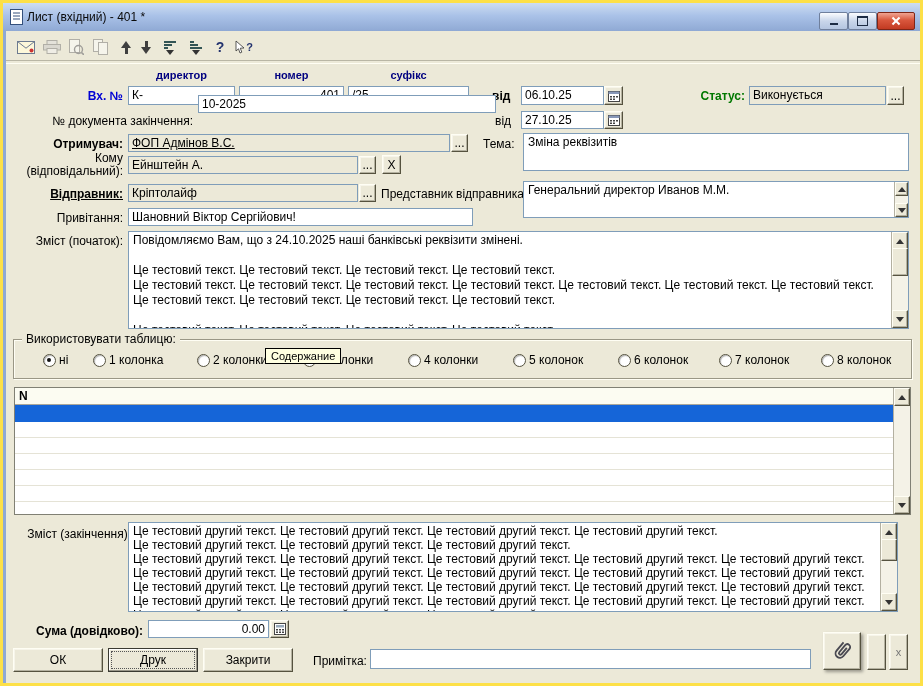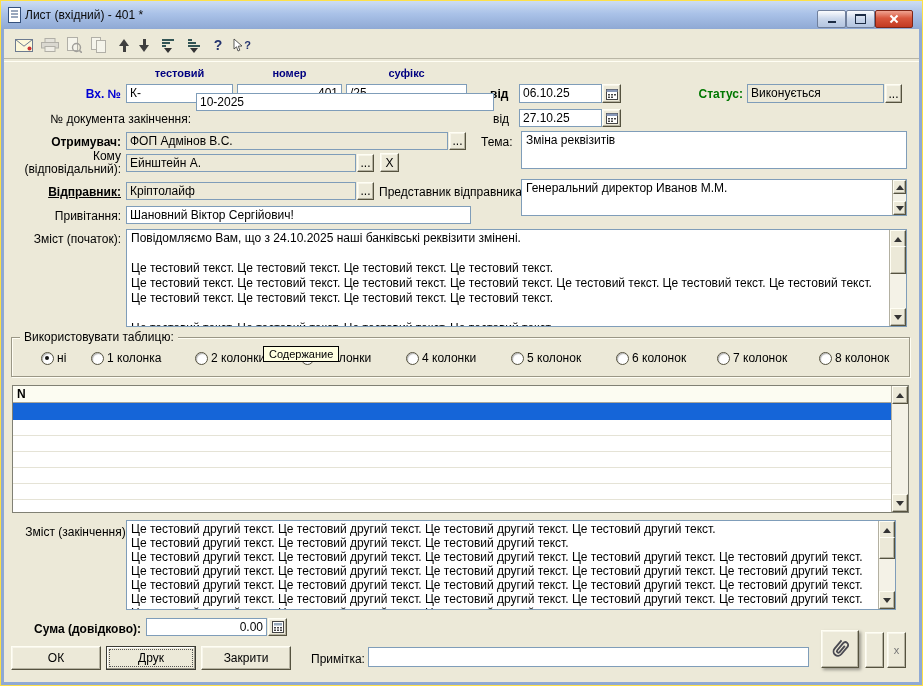--- a/index.html
+++ b/index.html
@@ -1,16 +1,16 @@
 <!DOCTYPE html>
 <html><head>
 <meta charset="utf-8">
 <style>
   html,body{margin:0;padding:0;background:#9a9a9a;font-family:"Liberation Sans",sans-serif;}
-  .win{position:relative;width:923px;height:686px;box-sizing:border-box;border:1px solid #fde047;
+  .win{position:relative;width:923px;height:686px;box-sizing:border-box;border:3px solid #fde047;
        background:#8fa9d4;overflow:hidden;}
   .abs{position:absolute;}
   
   .titlebar{position:absolute;left:0;top:0;width:921px;height:28px;
     background:linear-gradient(180deg,#cdddf2 0%,#aac2e8 45%,#8fa9d4 100%);
     display:flex;align-items:center;}
   .title-text{font-size:12px;color:#0a0a0a;margin-left:6px;white-space:nowrap;}
   .winbtn{position:absolute;top:9px;height:16px;border-radius:2px;border:1px solid #6f7f9c;
     background:linear-gradient(180deg,#fbfcfe,#c9d6ea 50%,#b4c5e0);display:flex;align-items:center;justify-content:center;}
   .winbtn.close{background:linear-gradient(180deg,#f0a492,#d9573d 45%,#c23a22);border-color:#7e2516;}
@@ -155,21 +155,21 @@
   <div class="tbi" style="left:206px;">
     <span style="font-size:14px;font-weight:bold;color:#23336e;">?</span>
   </div>
   <div class="tbi" style="left:228px;width:26px;">
     <svg width="10" height="14" viewBox="0 0 10 14">
         <path d="M1 1 L1 11 L3.5 8.8 L5 13 L6.8 12.2 L5.3 8.2 L9 8 Z" fill="#fff" stroke="#333" stroke-width="0.8"></path>
       </svg>
     <span style="font-size:11px;font-weight:bold;color:#23336e;margin-left:1px;">?</span>
   </div>
 
-  <div class="colhead" style="left:125px;top:66px;width:107px;">тестовий</div>
+  <div class="colhead" style="left:125px;top:66px;width:107px;">директор</div>
   <div class="colhead" style="left:236px;top:66px;width:105px;">номер</div>
   <div class="colhead" style="left:345px;top:66px;width:121px;">суфікс</div>
 
   <div class="lbl r b" style="left:40px;top:86px;width:80px;color:#0000d4;">Вх. №</div>
   <div class="field" style="left:125px;top:83px;width:107px;height:19px;">К-</div>
   <div class="field num" style="left:236px;top:83px;width:105px;height:19px;">401</div>
   <div class="field" style="left:345px;top:83px;width:121px;height:19px;">/25</div>
   <div class="lbl b" style="left:489px;top:86px;">від</div>
   <div class="field" style="left:518px;top:83px;width:83px;height:19px;">06.10.25</div>
   <div class="btn3" style="left:601px;top:83px;width:19px;height:19px;">
@@ -203,21 +203,21 @@
           <rect x="2" y="6" width="2" height="1.5"></rect>
           <rect x="5" y="6" width="2" height="1.5"></rect>
           <rect x="8" y="6" width="2" height="1.5"></rect>
           <rect x="2" y="8.5" width="2" height="1.5"></rect>
           <rect x="5" y="8.5" width="2" height="1.5"></rect>
         </g>
       </svg>
   </div>
 
   <div class="lbl r b" style="left:30px;top:134px;width:90px;">Отримувач:</div>
-  <div class="field gray" style="left:125px;top:131px;width:322px;height:18px;">ФОП Адмінов В.С.</div>
+  <div class="field gray" style="left:125px;top:131px;width:322px;height:18px;text-decoration:underline;">ФОП Адмінов В.С.</div>
   <div class="btn3" style="left:448px;top:131px;width:17px;height:18px;">
       <span>...</span>
     </div>
   <div class="lbl" style="left:480px;top:134px;text-align:right;">Тема:</div>
   <div class="field ta" style="left:520px;top:130px;width:386px;height:38px;">Зміна реквізитів</div>
 
   <div class="lbl r" style="left:10px;top:149px;width:110px;line-height:13px;">
     <span>Кому</span><br>
     <span>(відповідальний):</span>
   </div>

